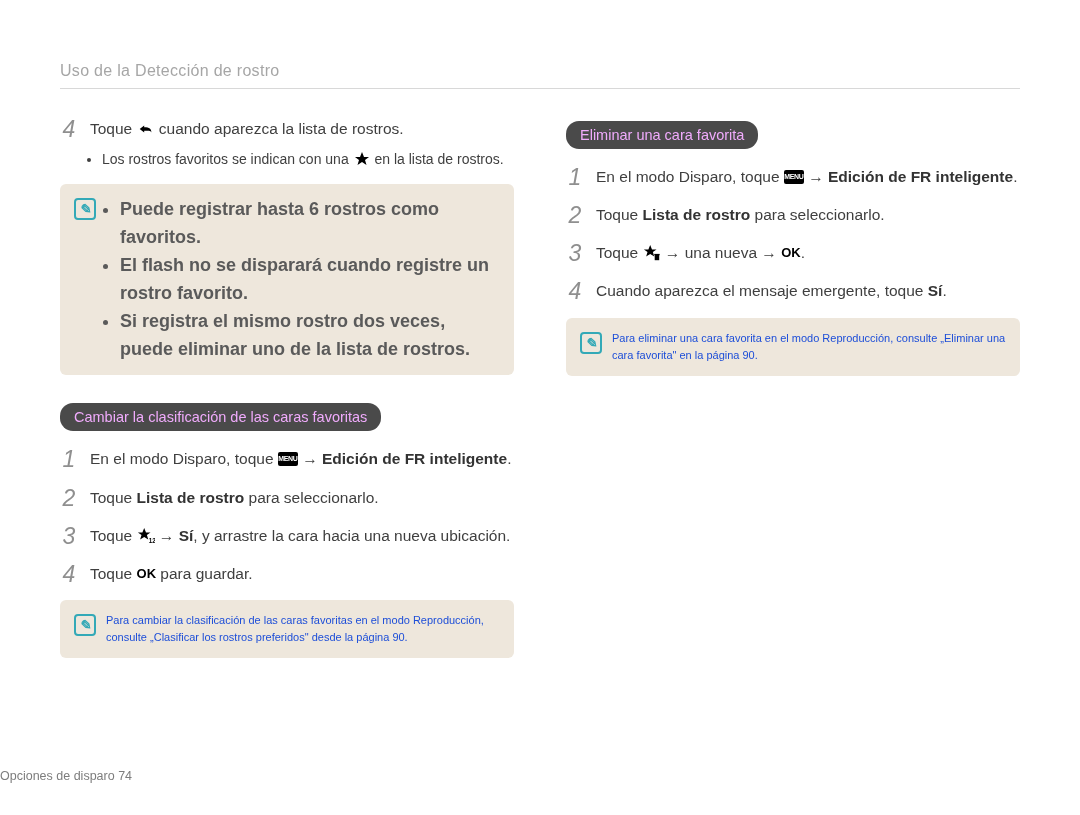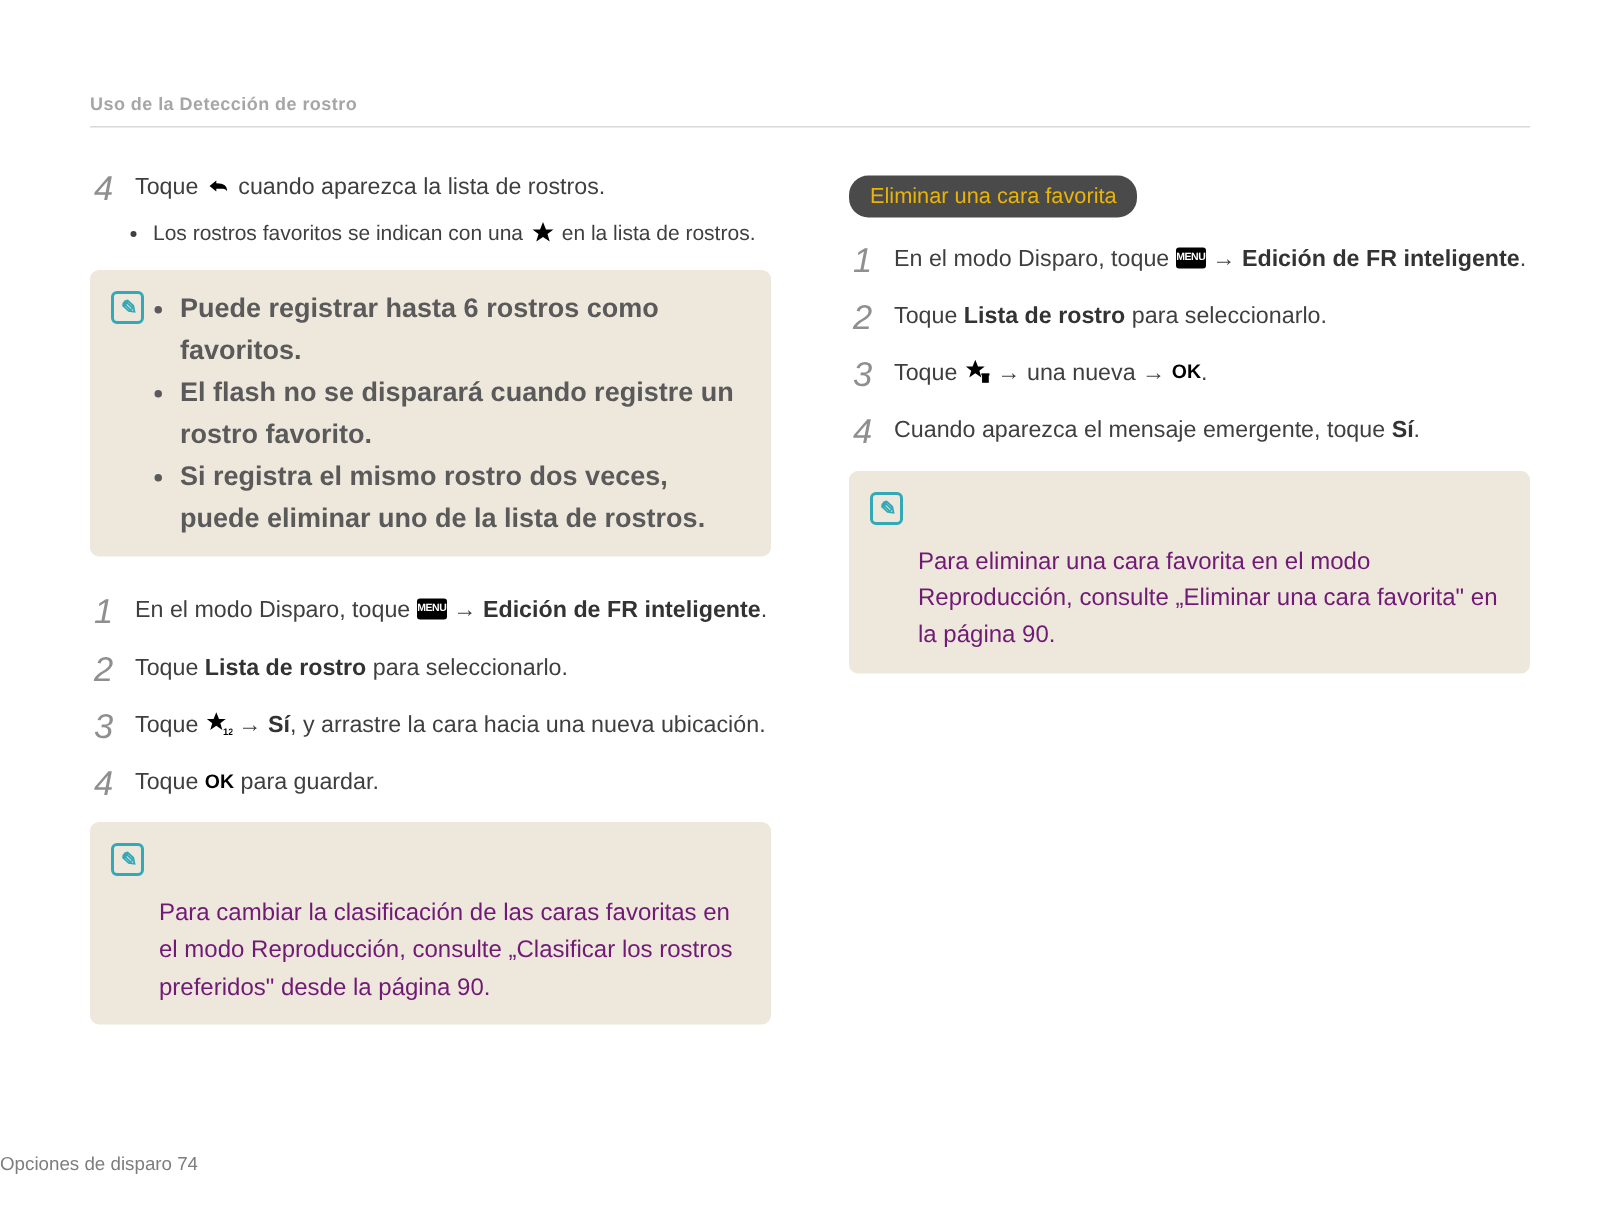--- a/index.html
+++ b/index.html
@@ -10,22 +10,22 @@
     font-family: Arial, Helvetica, sans-serif;
     color: #3f3f3f;
     width: 1080px;
     height: 815px;
     position: relative;
   }
   .page {
     padding: 62px 60px 30px 60px;
   }
   .page-title {
-    font-size: 12px;
-    font-weight: 700;
+    font-size: 16px;
+    font-weight: 400;
     color: #a6a6a6;
     letter-spacing: 0.3px;
     margin-bottom: 8px;
   }
   .title-rule {
     border: none;
     border-top: 1px solid #d8d8d8;
     margin: 0 0 28px 0;
   }
   .cols {
@@ -89,29 +89,28 @@
   }
   .note-list {
     margin: 0;
     padding-left: 14px;
     font-size: 18px;
     color: #5a5a5a;
     line-height: 1.55;
     font-weight: bold;
   }
   .note-text {
-    font-size: 16px;
-    color: #701a75;
+    font-size: 11px;
+    color: #1d4ed8;
     line-height: 1.55;
-    margin-top: 37px;
   }
   .pill {
     display: inline-block;
     background: #4a4a4a;
-    color: #eab308;
+    color: #f0abfc;
     font-size: 14.5px;
     padding: 6px 14px;
     border-radius: 13px;
     margin: 4px 0 16px 0;
     font-weight: 500;
   }
   .bold { font-weight: 700; color: #333; }
   .footer {
     position: absolute;
     bottom: 32px;
@@ -188,20 +187,21 @@
         <div class="note-icon">
             <span class="note-icon-inner">✎</span>
           </div>
         <ul class="note-list">
           <li>Puede registrar hasta 6 rostros como favoritos.</li>
           <li>El flash no se disparará cuando registre un rostro favorito.</li>
           <li>Si registra el mismo rostro dos veces, puede eliminar uno de la lista de rostros.</li>
         </ul>
       </div>
 
+      <div class="pill">Cambiar la clasificación de las caras favoritas</div>
 
       <div class="step">
         <div class="step-num">1</div>
         <div class="step-body">
           <span>En el modo Disparo, toque </span>
           <span class="ic ic-menu">MENU</span>
           <span class="arrow"> → </span>
           <span class="bold">Edición de FR inteligente</span><span>.</span>
         </div>
       </div>

